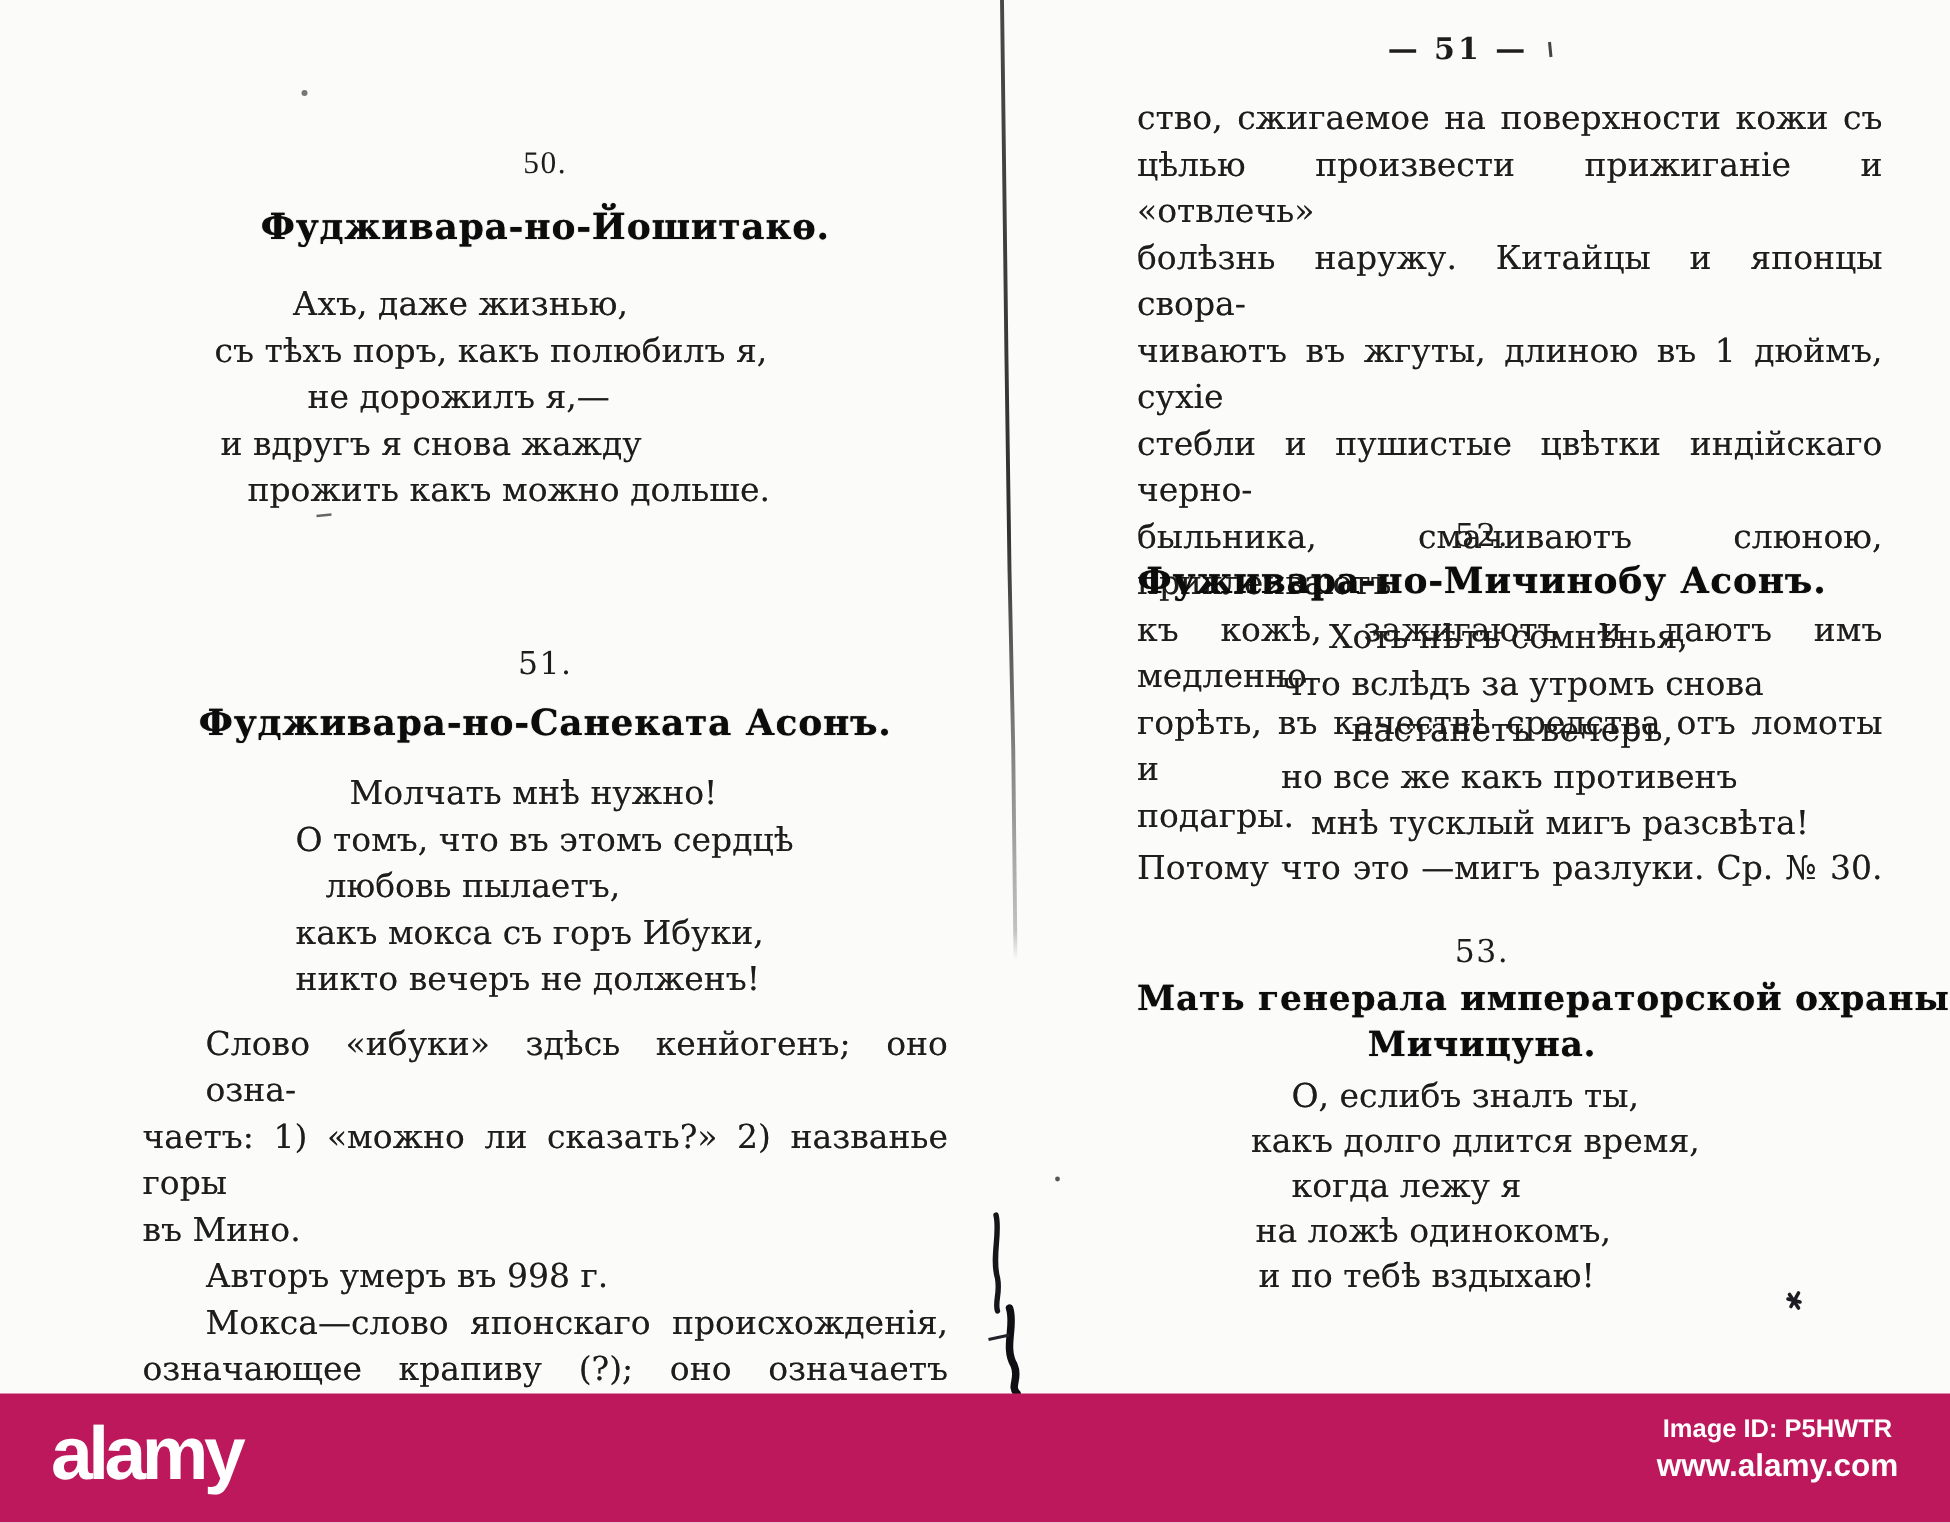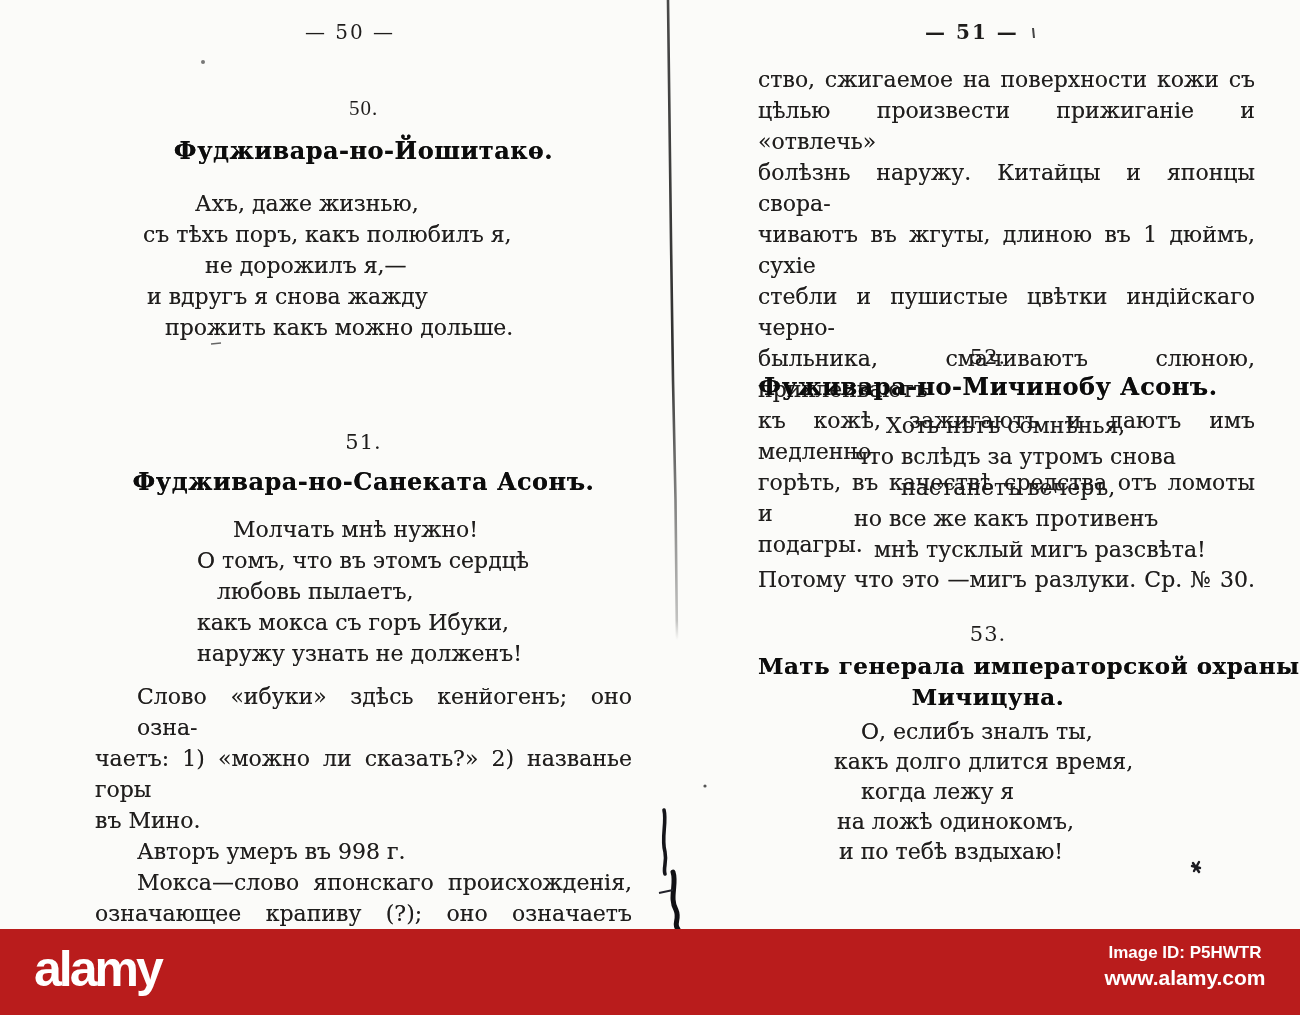--- a/index.html
+++ b/index.html
@@ -17,41 +17,40 @@
   .j{white-space:normal;text-align:justify;text-align-last:justify;}
   .pageheader{font-size:20px;letter-spacing:2px;text-align:center;}
   .num{font-size:21px;text-align:center;letter-spacing:1px;}
   .title{font-weight:bold;color:#0c0c0c;text-align:center;font-size:24px;
          letter-spacing:.5px;text-shadow:0 0 0.6px rgba(0,0,0,.7);}
   .title-sm{font-size:23px;}
   .poem .ln{white-space:nowrap;}
   .block{width:537px;left:95px;}
   .rblock{width:497px;left:758px;}
   
-  #bar{position:absolute;left:0;top:929px;width:1300px;height:86px;background:#b91c1c;}
+  #bar{position:absolute;left:0;top:929px;width:1300px;height:86px;background:#be185d;}
   #logo{
     position:absolute;left:34px;top:10px;color:#fff;
     font-family:"Liberation Sans","DejaVu Sans",sans-serif;
     font-weight:700;font-size:50px;letter-spacing:-3px;line-height:60px;
   }
   #bar-right{
     position:absolute;left:1100px;top:14px;width:170px;
     display:flex;flex-direction:column;align-items:center;gap:3px;
     color:#fff;font-family:"Liberation Sans","DejaVu Sans",sans-serif;
   }
   #image-id{font-size:17px;font-weight:700;}
   #bar-url{font-size:21px;font-weight:700;}
   svg.marks{position:absolute;inset:0;pointer-events:none;}
 </style>
 </head>
 <body>
 
 <div id="scan">
 
-  <div class="abs pageheader" style="left:95px;top:20px;width:510px;">— 50 —</div>
 
   <div class="abs num block" style="top:96px;font-family:Liberation Serif, serif;">50.</div>
 
   <div class="abs title block" style="top:136px;">Фудживара-но-Йошитакѳ.</div>
 
   <div class="abs block poem" style="top:188px;">
     <span class="ln" style="padding-left:100px;">Ахъ, даже жизнью,</span>
     <span class="ln" style="padding-left:48px;">съ тѣхъ поръ, какъ полюбилъ я,</span>
     <span class="ln" style="padding-left:110px;">не дорожилъ я,—</span>
     <span class="ln" style="padding-left:52px;">и вдругъ я снова жажду</span>
@@ -61,21 +60,21 @@
 
   <div class="abs num block" style="top:430px;">51.</div>
 
   <div class="abs title block" style="top:467px;">Фудживара-но-Санеката Асонъ.</div>
 
   <div class="abs block poem" style="top:514px;">
     <span class="ln" style="padding-left:138px;">Молчать мнѣ нужно!</span>
     <span class="ln" style="padding-left:102px;">О томъ, что въ этомъ сердцѣ</span>
     <span class="ln" style="padding-left:122px;">любовь пылаетъ,</span>
     <span class="ln" style="padding-left:102px;">какъ мокса съ горъ Ибуки,</span>
-    <span class="ln" style="padding-left:102px;">наружу узнать не долженъ!</span>
+    <span class="ln" style="padding-left:102px;">никто вечеръ не долженъ!</span>
   </div>
 
   <div class="abs block" style="top:681px;">
     <span class="ln j" style="padding-left:42px;">Слово «ибуки» здѣсь кенйогенъ; оно озна-</span>
     <span class="ln j">чаетъ: 1) «можно ли сказать?» 2) названье горы</span>
     <span class="ln">въ Мино.</span>
     <span class="ln" style="padding-left:42px;">Авторъ умеръ въ 998 г.</span>
     <span class="ln j" style="padding-left:42px;">Мокса—слово японскаго происхожденія,</span>
     <span class="ln j">означающее крапиву (?); оно означаетъ веще-</span>
   </div>

